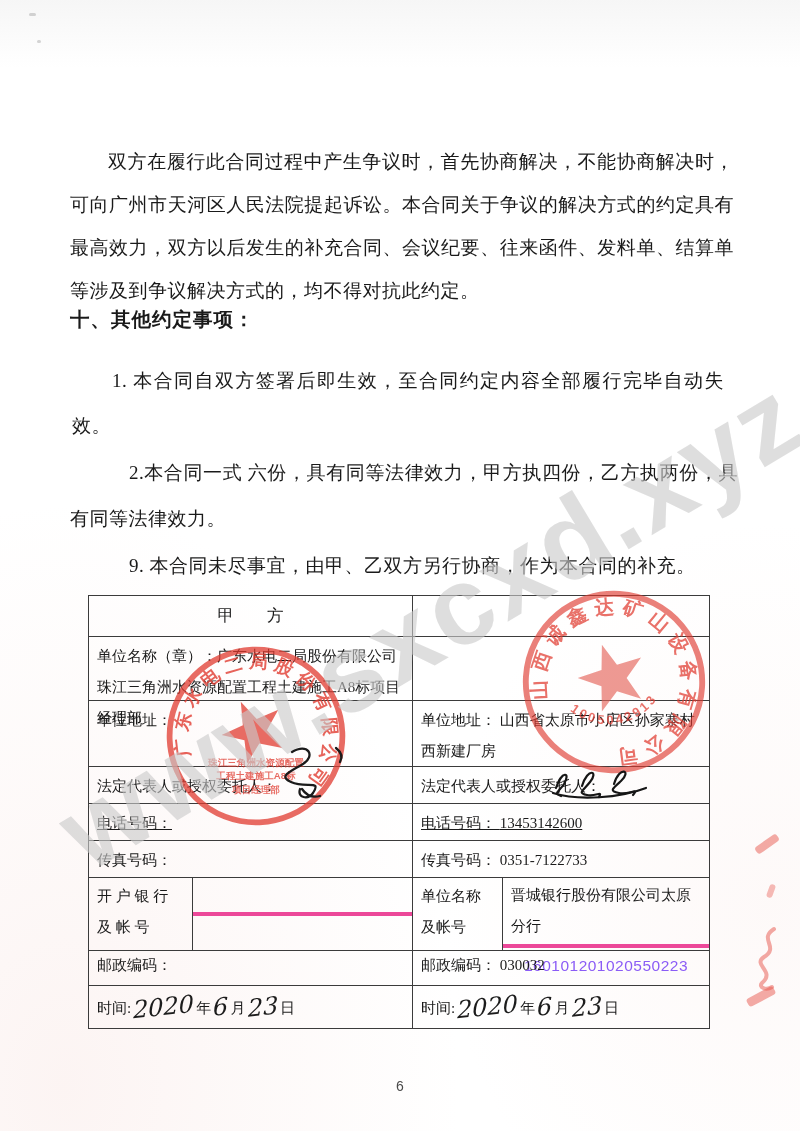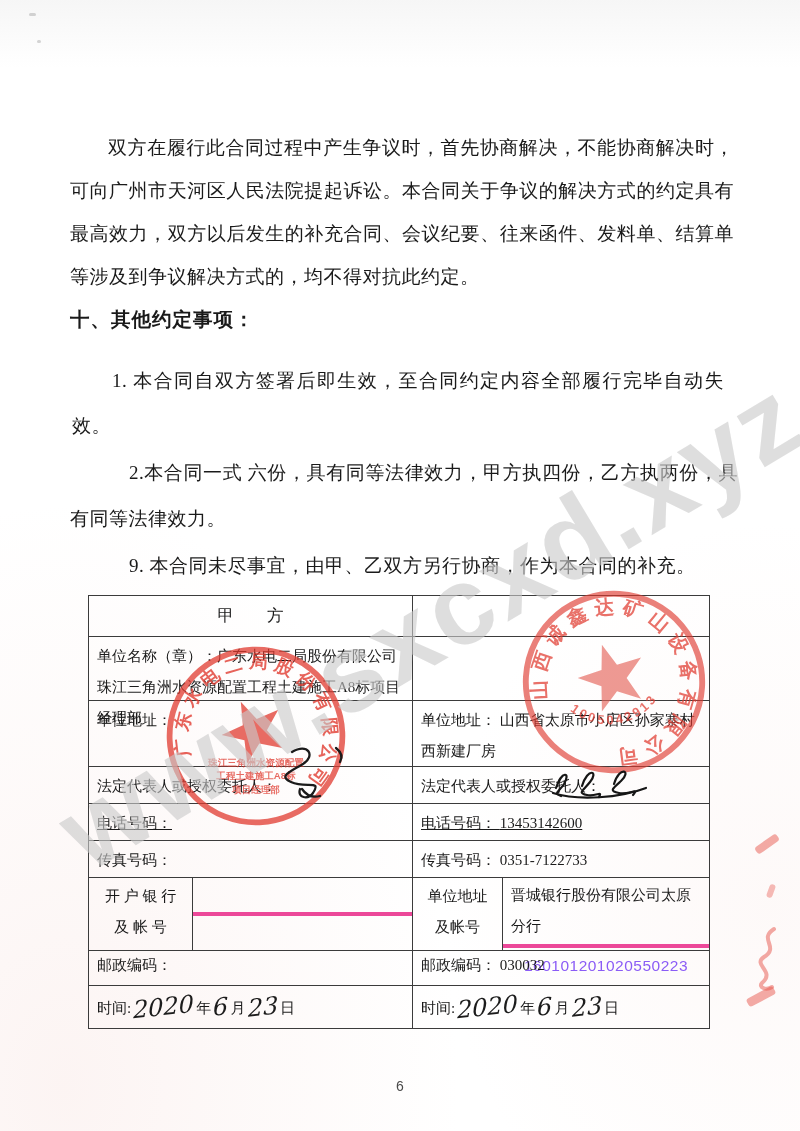--- a/index.html
+++ b/index.html
@@ -60,21 +60,21 @@
   .r-legal{height:37px;}
   .r-phone{height:37px;text-decoration:underline;}
   .r-fax{height:37px;}
   .r-bank{height:73px;}
   .r-post{height:35px;align-items:flex-end;}
   .r-date{height:43px;}
   .r-date .cell{line-height:36px;}
   .uline{text-decoration:underline;text-underline-offset:3px;}
   .bankcell{display:flex;padding:0;}
   .banklabel{width:104px;border-right:1px solid #3b3b3b;box-sizing:border-box;
-    padding:3px 8px;line-height:31px;text-align:center;}
+    padding:3px 8px;line-height:31px;}
   .banklabel-b{width:90px;}
   .bankvals{flex:1;display:flex;flex-direction:column;}
   .bankvals > div{flex:1;box-sizing:border-box;padding:2px 8px;line-height:31px;}
   .bankvals .topv{border-bottom:4px solid #ec4899;}
   .acct{text-align:center;color:#8b5cf6;font-family:"Liberation Sans",sans-serif;
     font-size:15.5px;letter-spacing:.5px;}
 
   
   .hand{
     display:inline-block;font-family:"DejaVu Serif",serif;font-style:italic;
@@ -95,21 +95,21 @@
     font-family:"Liberation Sans",sans-serif;font-size:14px;color:#4a4a4a;z-index:2;
   }
 </style>
 </head>
 <body>
 
 <div class="tint"></div>
 <div class="speck" style="left:29px;top:13px;width:7px;height:3px;"></div>
 <div class="speck" style="left:37px;top:40px;width:4px;height:3px;"></div>
 
-<div class="para para-indent" style="top:126px;">双方在履行此合同过程中产生争议时，首先协商解决，不能协商解决时，可向广州市天河区人民法院提起诉讼。本合同关于争议的解决方式的约定具有最高效力，双方以后发生的补充合同、会议纪要、往来函件、发料单、结算单等涉及到争议解决方式的，均不得对抗此约定。</div>
+<div class="para para-indent" style="top:140px;">双方在履行此合同过程中产生争议时，首先协商解决，不能协商解决时，可向广州市天河区人民法院提起诉讼。本合同关于争议的解决方式的约定具有最高效力，双方以后发生的补充合同、会议纪要、往来函件、发料单、结算单等涉及到争议解决方式的，均不得对抗此约定。</div>
 
 <div class="heading">十、其他约定事项：</div>
 
 <div class="para clause1">1. 本合同自双方签署后即生效，至合同约定内容全部履行完毕自动失效。</div>
 <div class="para clause2">2.本合同一式 六份，具有同等法律效力，甲方执四份，乙方执两份，具有同等法律效力。</div>
 <div class="para clause3">9. 本合同未尽事宜，由甲、乙双方另行协商，作为本合同的补充。</div>
 
 <div class="ctable">
 
   <div class="trow hdr first">
@@ -142,21 +142,21 @@
 
   <div class="trow r-bank">
     <div class="cell cell-a bankcell">
       <div class="banklabel"><span>开 户 银 行</span><br><span>及 帐 号</span></div>
       <div class="bankvals">
         <div class="topv"></div>
         <div></div>
       </div>
     </div>
     <div class="cell cell-b bankcell">
-      <div class="banklabel banklabel-b"><span>单位地址</span><br><span>及帐号</span></div>
+      <div class="banklabel banklabel-b"><span>单位名称</span><br><span>及帐号</span></div>
       <div class="bankvals">
         <div class="topv">晋城银行股份有限公司太原分行</div>
         <div class="acct">160101201020550223</div>
       </div>
     </div>
   </div>
 
   <div class="trow r-post">
     <div class="cell cell-a"><span>邮政编码：</span><span></span></div>
     <div class="cell cell-b"><span>邮政编码：</span> <span>030032</span></div>

